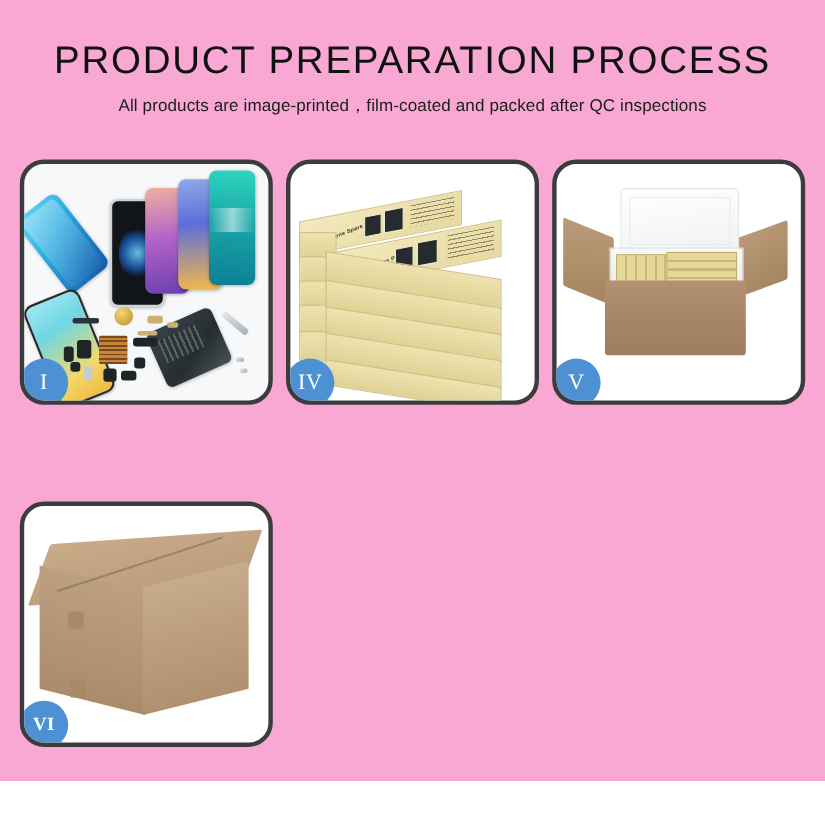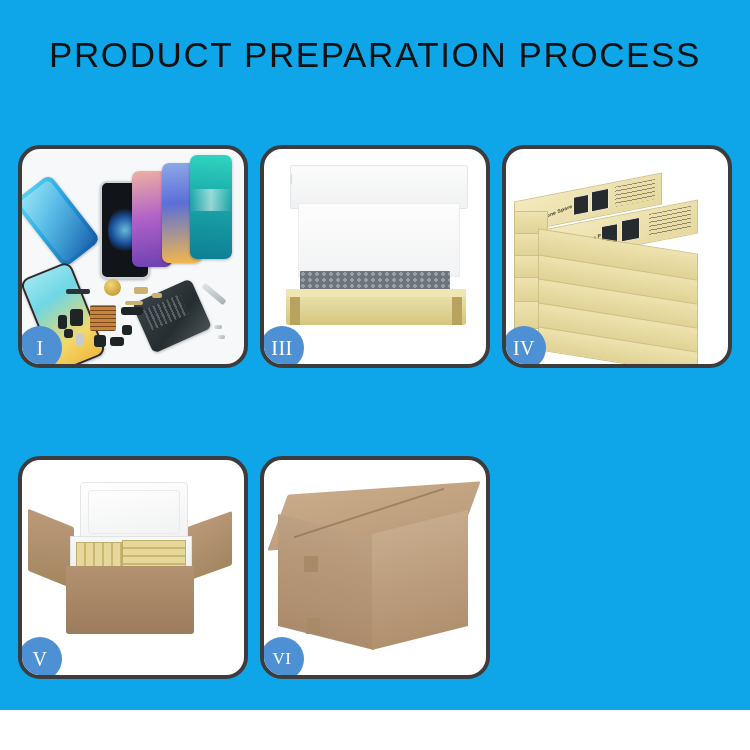--- a/index.html
+++ b/index.html
@@ -12,21 +12,21 @@
     height: 750px;
     overflow: hidden;
     font-family: "Liberation Sans", sans-serif;
     color: #1a1a1a;
   }
 
   .page {
     position: relative;
     width: 750px;
     height: 710px;
-    background: #0ea5e9;
+    background: #f9a8d4;
   }
 
   
   .header {
     padding-top: 36px;
     text-align: center;
   }
   .title {
     font-family: "Liberation Sans", sans-serif;
     font-size: 35px;
@@ -355,21 +355,21 @@
   .gold-stack {
     position: absolute;
     background: repeating-linear-gradient(90deg, #e6d89a 0 7px, #c9b870 7px 9px);
     border: 1px solid #bfae6c;
   }
   .gold-stack-h {
     background: repeating-linear-gradient(180deg, #e6d89a 0 6px, #c9b870 6px 8px);
   }
 
   
-  .p6 { background: #ffffff; }
+  .p6 { background: #ffffff; font-weight: bold; }
   .c6-top {
     position: absolute;
     left: 16px; top: 28px; width: 188px; height: 56px;
     background: linear-gradient(170deg, #c9ab88, #b9997a);
     transform: skewX(-20deg) skewY(-4deg);
     border-radius: 2px;
   }
   .c6-left {
     position: absolute;
     left: 14px; top: 66px; width: 96px; height: 112px;
@@ -393,20 +393,21 @@
     border-radius: 1px;
   }
 </style>
 </head>
 <body>
 
 <div class="page">
 
   <div class="header">
     <h1 class="title">PRODUCT PREPARATION PROCESS</h1>
+    <p class="subtitle">All products are image-printed，film-coated and packed after QC inspections</p>
   </div>
 
   <div class="grid">
 
     <div class="card p1">
       <div class="card-scene">
         <div class="ph ph-blue"></div>
         <div class="ph ph-teal"></div>
         <div class="ph ph-black"></div>
         <div class="ph ph-purple"></div>
@@ -429,30 +430,20 @@
         <div class="chip chip-flex" style="left:42px;top:180px;width:9px;height:9px;"></div>
         <div class="chip chip-flex" style="left:100px;top:176px;width:10px;height:10px;"></div>
         <div class="chip chip-tool" style="left:178px;top:142px;width:28px;height:6px;transform:rotate(40deg);"></div>
         <div class="chip chip-tool" style="left:192px;top:176px;width:8px;height:4px;"></div>
         <div class="chip chip-tool" style="left:196px;top:186px;width=6px;height:4px;width:7px;"></div>
       </div>
       <div class="badge">I</div>
     </div>
 
 
-    <div class="card p3">
-      <div class="card-scene">
-        <div class="box3-lid"></div>
-        <div class="box3-foam"></div>
-        <div class="box3-grey"></div>
-        <div class="box3-rim"></div>
-        <div class="box3-front"></div>
-      </div>
-      <div class="badge">III</div>
-    </div>
 
     <div class="card p4">
       <div class="card-scene">
 
         <div class="box-top-face" style="left:8px;top:38px;width:146px;height:30px;transform:skewY(-11deg);">
           <span class="box-label" style="left:6px;top:15px;transform:rotate(-11deg);">Mobile Phone Spare Parts</span>
           <span class="box-thumb" style="left:58px;top:6px;width:14px;height:17px;"></span>
           <span class="box-thumb" style="left:76px;top:4px;width:16px;height:19px;"></span>
           <span class="box-lines" style="left:100px;top:4px;width:40px;height:20px;"></span>
         </div>

